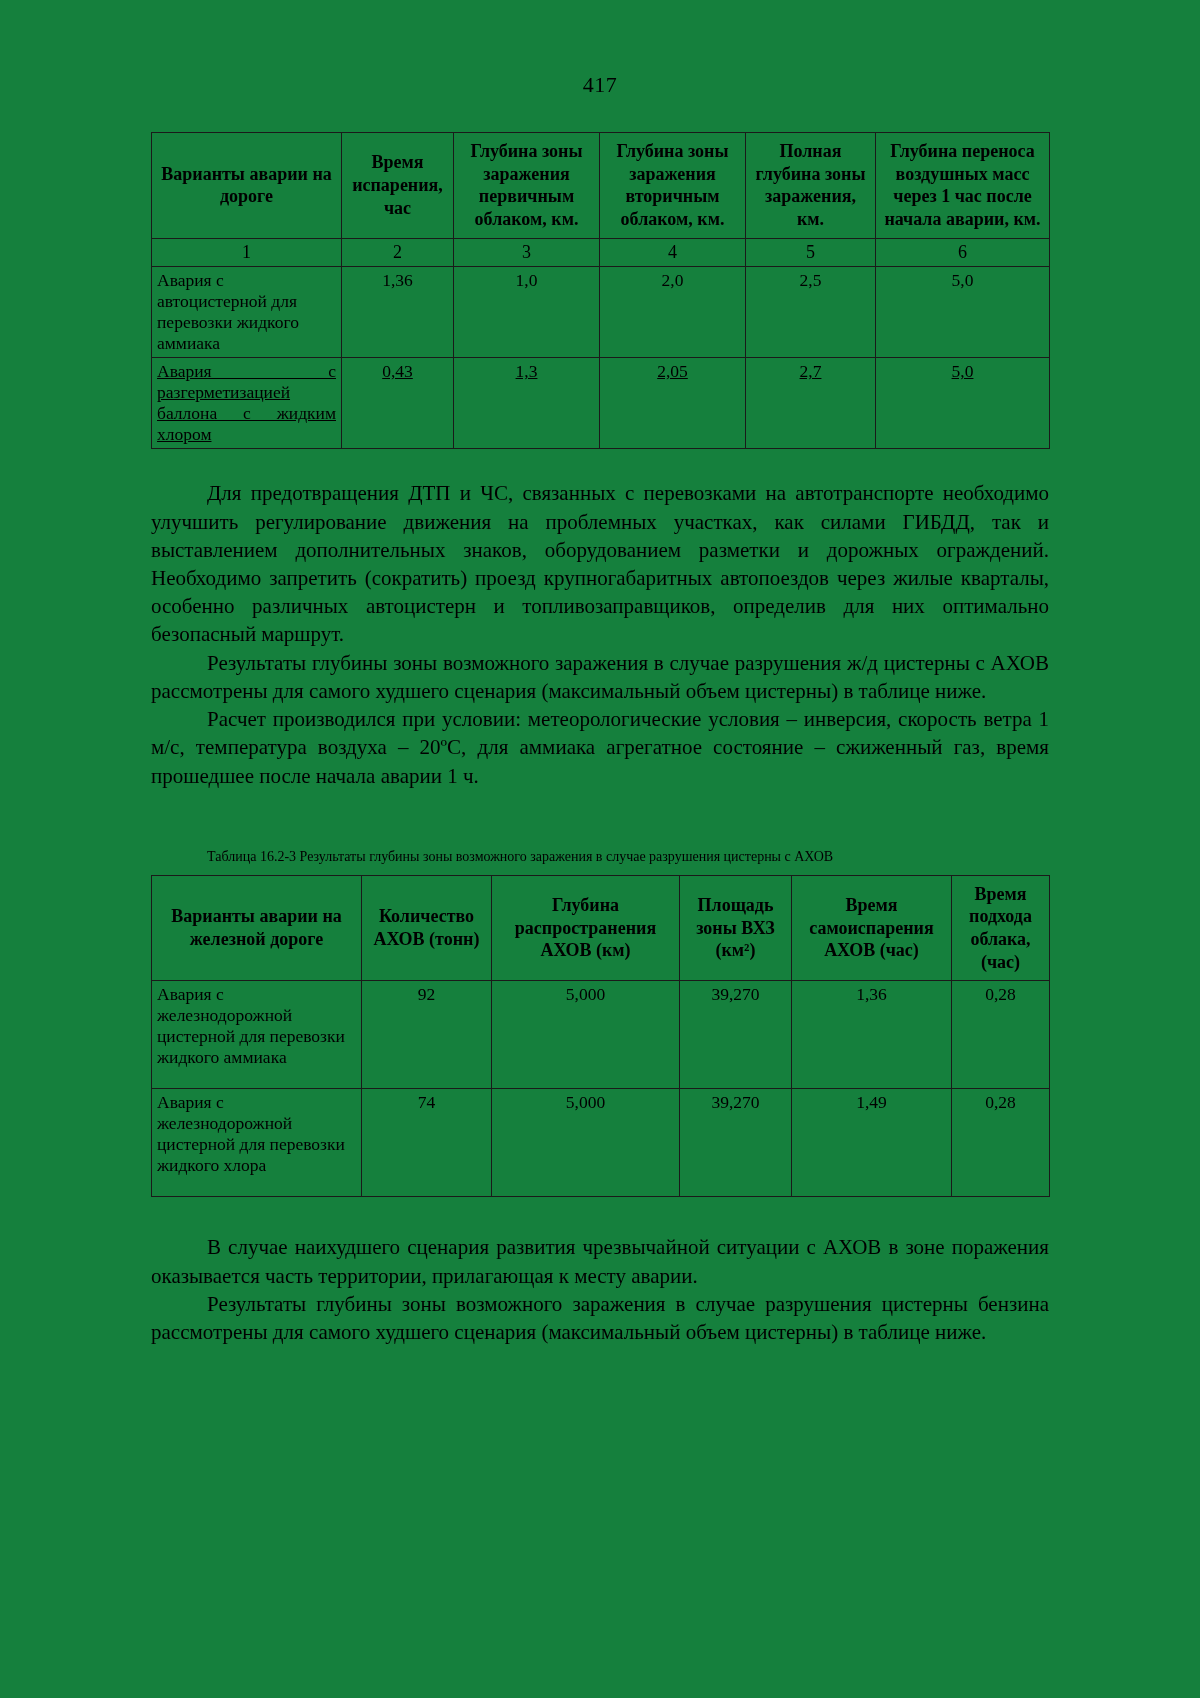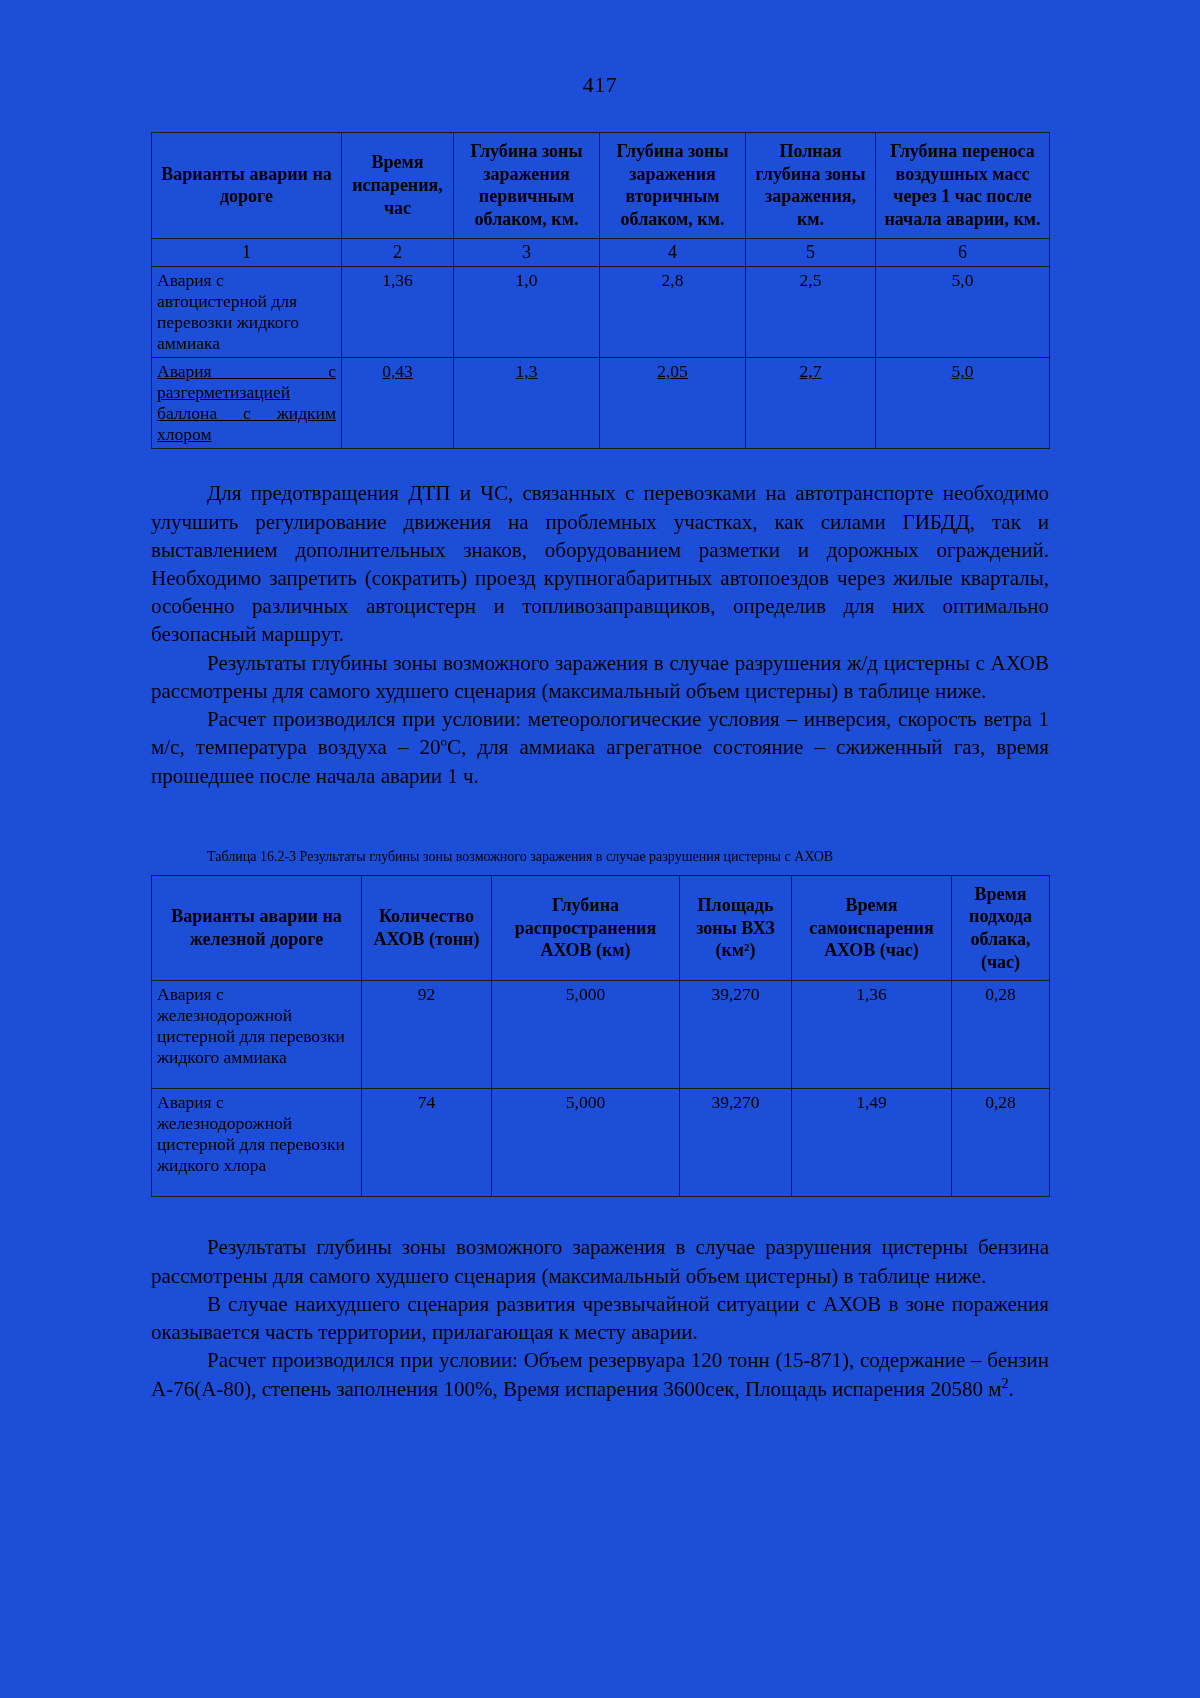--- a/index.html
+++ b/index.html
@@ -10,21 +10,21 @@
   }
   body {
     font-family: "Liberation Serif", "DejaVu Serif", serif;
     color: #000000;
   }
   .page {
     position: relative;
     width: 1200px;
     height: 1698px;
     margin: 0 auto;
-    background: #1d4ed8;
+    background: #15803d;
     box-sizing: border-box;
     padding: 0;
     overflow: hidden;
   }
   .page-number {
     text-align: center;
     font-size: 22px;
     margin: 0;
     padding-top: 72px;
     letter-spacing: 0.5px;
@@ -140,21 +140,21 @@
           <td class="numrow">4</td>
           <td class="numrow">5</td>
           <td class="numrow">6</td>
         </tr>
       </thead>
       <tbody>
         <tr class="r1-tall">
           <td class="label-center">Авария с автоцистерной для перевозки жидкого аммиака</td>
           <td class="val">1,36</td>
           <td class="val">1,0</td>
-          <td class="val">2,8</td>
+          <td class="val">2,0</td>
           <td class="val">2,5</td>
           <td class="val">5,0</td>
         </tr>
         <tr class="r2-tall">
           <td class="label-justify">Авария с разгерметизацией баллона с жидким хлором</td>
           <td class="val">0,43</td>
           <td class="val">1,3</td>
           <td class="val">2,05</td>
           <td class="val">2,7</td>
           <td class="val">5,0</td>
@@ -206,18 +206,17 @@
           <td class="val">5,000</td>
           <td class="val">39,270</td>
           <td class="val">1,49</td>
           <td class="val">0,28</td>
         </tr>
       </tbody>
     </table>
 
     <div class="gap-mid"></div>
 
+    <p class="para">В случае наихудшего сценария развития чрезвычайной ситуации с АХОВ в зоне поражения оказывается часть территории, прилагающая к месту аварии.</p>
     <p class="para">Результаты глубины зоны возможного заражения в случае разрушения цистерны бензина рассмотрены для самого худшего сценария (максимальный объем цистерны) в таблице ниже.</p>
-    <p class="para">В случае наихудшего сценария развития чрезвычайной ситуации с АХОВ в зоне поражения оказывается часть территории, прилагающая к месту аварии.</p>
-    <p class="para"><span>Расчет производился при условии: Объем резервуара 120 тонн (15-871), содержание – бензин А-76(А-80), степень заполнения 100%, Время испарения 3600сек, Площадь испарения 20580 м</span><sup>2</sup><span>.</span></p>
 
   </div>
 </div>
 
 </body></html>

